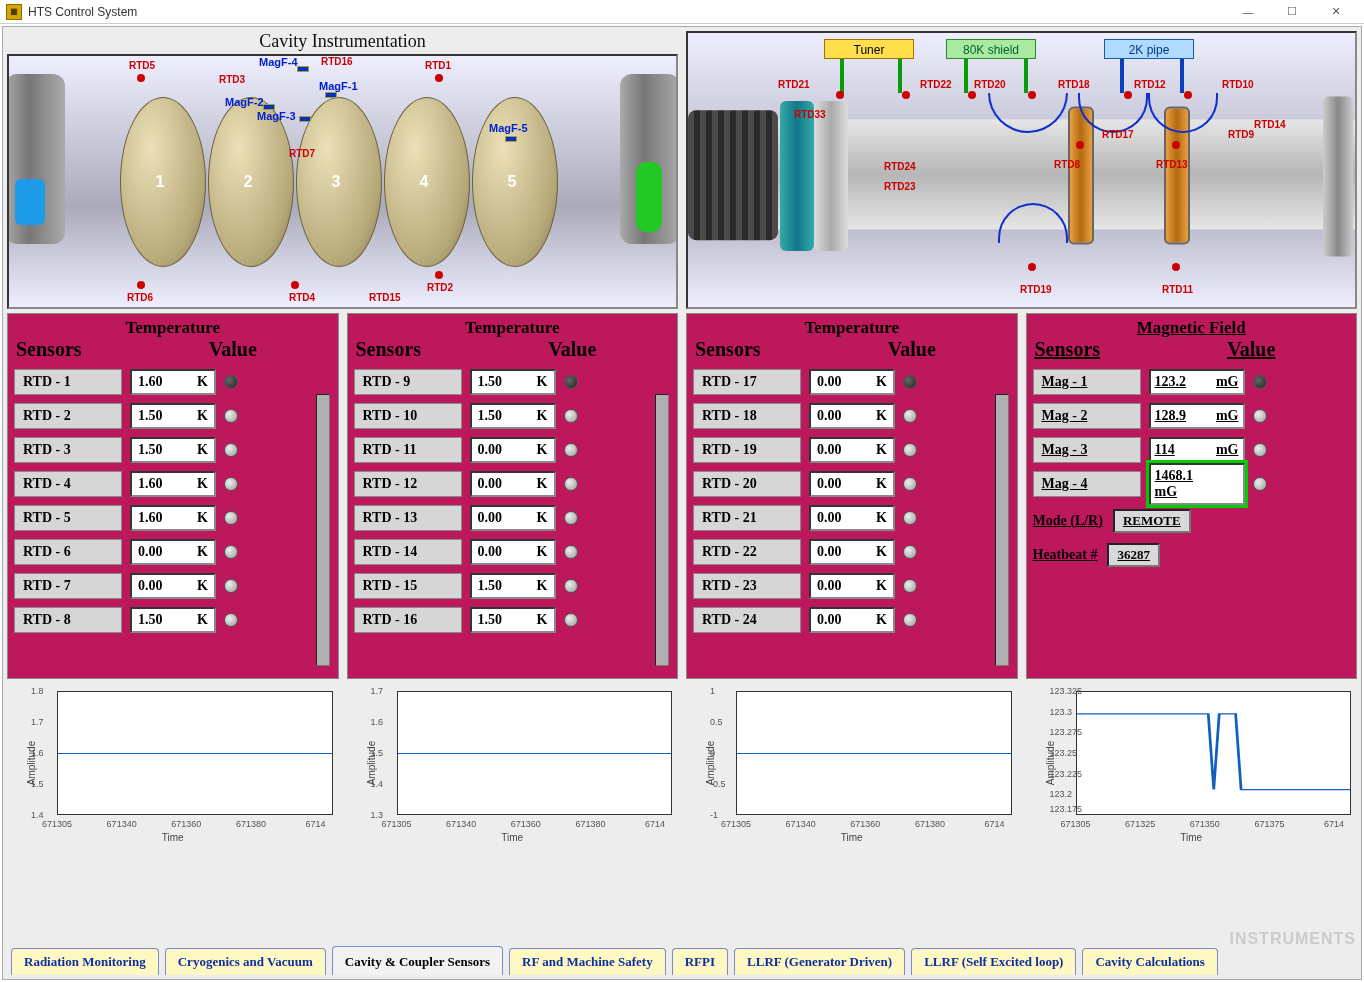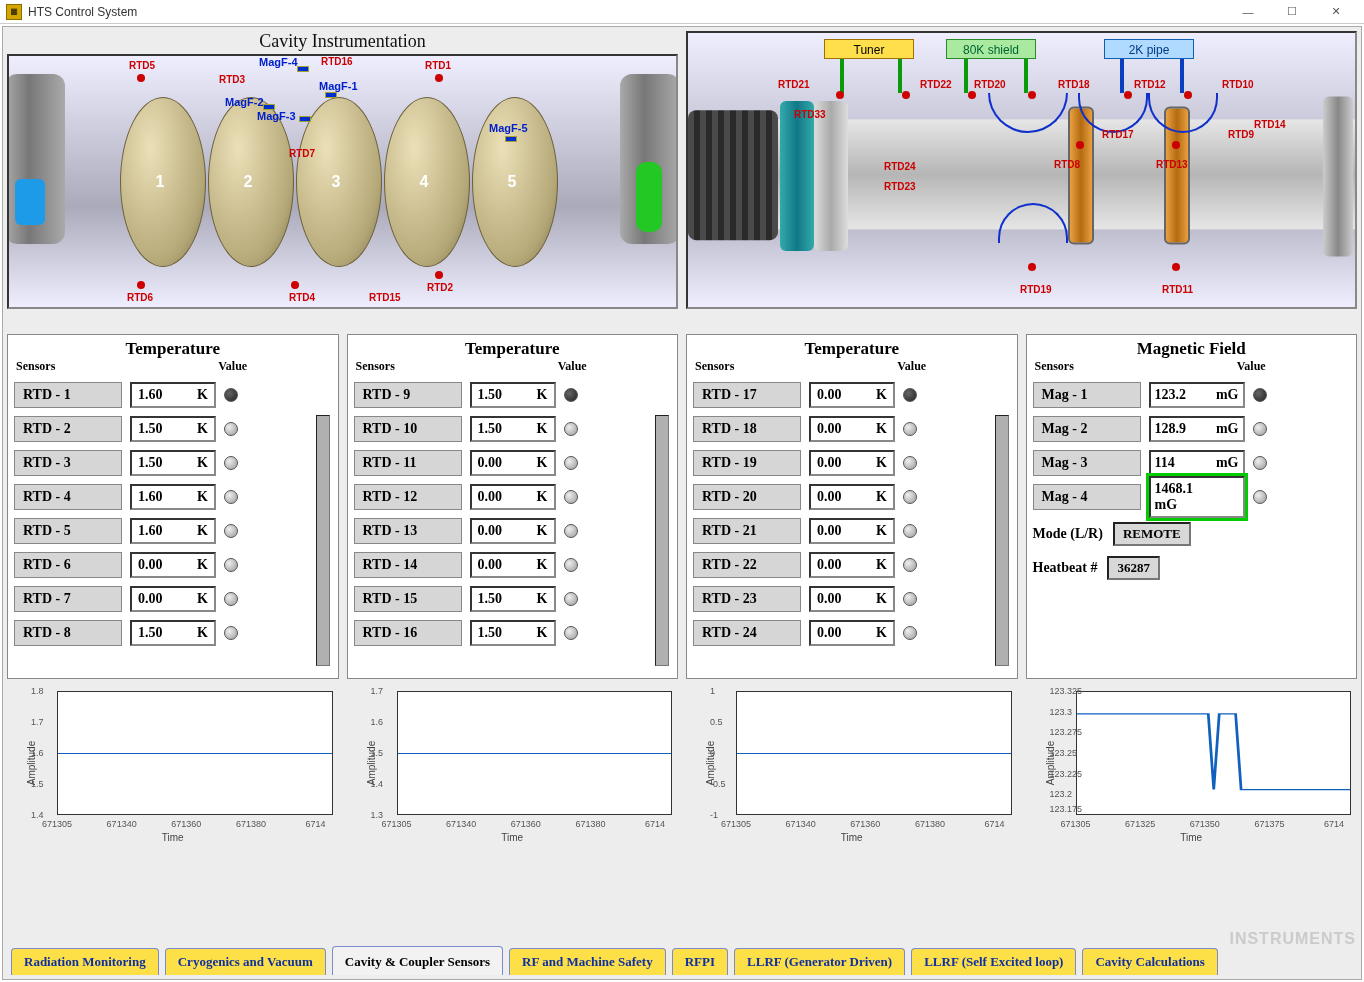--- a/index.html
+++ b/index.html
@@ -41,23 +41,23 @@
   .endflange{position:absolute;right:2px;top:50%;transform:translateY(-46%);width:30px;height:160px;background:linear-gradient(90deg,#ccc,#888 50%,#ccc);border-radius:6px;}
   .topbox{position:absolute;top:6px;width:90px;height:20px;text-align:center;font-size:12px;line-height:20px;}
   .tuner{background:#ffe04c;border:1px solid #a07000;}
   .kshield{background:#a9e9a0;border:1px solid #2a8a2a;color:#063;}
   .kpipe{background:#b0daff;border:1px solid #1060b0;color:#003a80;}
   .stem{position:absolute;width:4px;background:#0a9a0a;}
   .stemb{position:absolute;width:4px;background:#0a40c0;}
   .wire{position:absolute;border:2px solid #1030cc;border-top:none;border-radius:0 0 40px 40px;height:40px;}
 
   .row-tables { display:flex; gap:8px; height:366px; }
-  .tbl-panel { flex:1; background:#ffffff; border:1px solid #888; padding:4px 6px; display:flex;flex-direction:column;margin-top:21px;}
+  .tbl-panel { flex:1; background:#be185d; border:1px solid #888; padding:4px 6px; display:flex;flex-direction:column;}
   .tbl-title { text-align:center; font-family:"Times New Roman",serif; font-weight:bold; font-size:17px;}
-  .tbl-header{display:flex;font-family:"Times New Roman",serif;font-weight:bold;font-size:12px;margin-bottom:6px;}
+  .tbl-header{display:flex;font-family:"Times New Roman",serif;font-weight:bold;font-size:20px;margin-bottom:6px;}
   .tbl-header .h1{width:120px;padding-left:2px;}
   .tbl-header .h2{flex:1;text-align:center;}
   .tbl-rows{flex:1;display:flex;flex-direction:column;gap:4px;}
   .trow{display:flex;align-items:center;height:30px;gap:8px;}
   .trow .sname{width:108px;background:#d6d6d6;border:1px solid #888;padding:4px 8px;font-family:"Times New Roman",serif;font-weight:bold;font-size:14px;}
   .trow .sval{width:86px;background:#fff;border:2px inset #888;padding:3px 6px;font-family:"Times New Roman",serif;font-weight:bold;font-size:14px;display:flex;justify-content:space-between;}
   .trow .sled{width:14px;height:14px;border-radius:50%;border:1px solid #555;background:radial-gradient(circle at 35% 35%,#eee,#999);}
   .trow .sled.dark{background:radial-gradient(circle at 35% 35%,#666,#222);}
   .scrollbar{position:absolute;right:8px;top:80px;bottom:12px;width:14px;background:#b0b0b0;border:1px inset #777;}
   .magpanel .trow .sval{width:96px;padding:3px 4px;}
@@ -68,21 +68,21 @@
   .row-charts{display:flex;gap:8px;height:160px;}
   .chart{flex:1;background:#ededed;position:relative;}
   .plot-area{position:absolute;left:50px;right:6px;top:8px;bottom:28px;background:#fff;border:1px solid #333;}
   .ylbl{position:absolute;left:2px;top:50%;transform:translateY(-50%) rotate(-90deg);font-size:10px;color:#444;}
   .xlbl{position:absolute;left:50%;bottom:0;transform:translateX(-50%);font-size:10px;color:#444;}
   .ytk{position:absolute;left:24px;font-size:9px;color:#555;transform:translateY(-50%);}
   .xtk{position:absolute;bottom:14px;font-size:9px;color:#555;transform:translateX(-50%);}
   .trace{position:absolute;}
 
   .tabs{display:flex;gap:6px;padding:0 4px;height:30px;align-items:flex-end;background:transparent;margin-top:auto;}
-  .tab{background:#fde047;border:1px solid #7a8acc;border-bottom:none;border-radius:4px 4px 0 0;padding:5px 12px;font-family:"Times New Roman",serif;font-weight:bold;font-size:13px;color:#1030a0;cursor:pointer;}
+  .tab{background:#fef9c3;border:1px solid #7a8acc;border-bottom:none;border-radius:4px 4px 0 0;padding:5px 12px;font-family:"Times New Roman",serif;font-weight:bold;font-size:13px;color:#1030a0;cursor:pointer;}
   .tab.active{background:#f2f2f2;color:#000;padding-top:7px;}
   .watermark{position:absolute;right:8px;bottom:34px;font-size:16px;color:rgba(180,180,180,0.6);font-weight:bold;letter-spacing:1px;pointer-events:none;margin-top:12px;}
 </style>
 </head>
 <body>
 
 <div class="window">
   <div class="titlebar">
     <div class="icon">▦</div>
     <span>HTS Control System</span>
@@ -405,21 +405,21 @@
               <div class="sname">RTD - 24</div>
               <div class="sval">
                 <span>0.00</span>
                 <span>K</span>
               </div>
               <div class="sled off"></div>
             </div>
           </div>
           <div class="scrollbar"></div>
         </div>
-        <div class="tbl-panel magpanel" style="position: relative;">
+        <div class="tbl-panel magpanel" style="position: relative; text-decoration: underline;">
           <div class="tbl-title">Magnetic Field</div>
           <div class="tbl-header">
             <div class="h1">Sensors</div>
             <div class="h2">Value</div>
           </div>
           <div class="tbl-rows">
             <div class="trow">
               <div class="sname">Mag - 1</div>
               <div class="sval">
                 <span>123.2</span>

